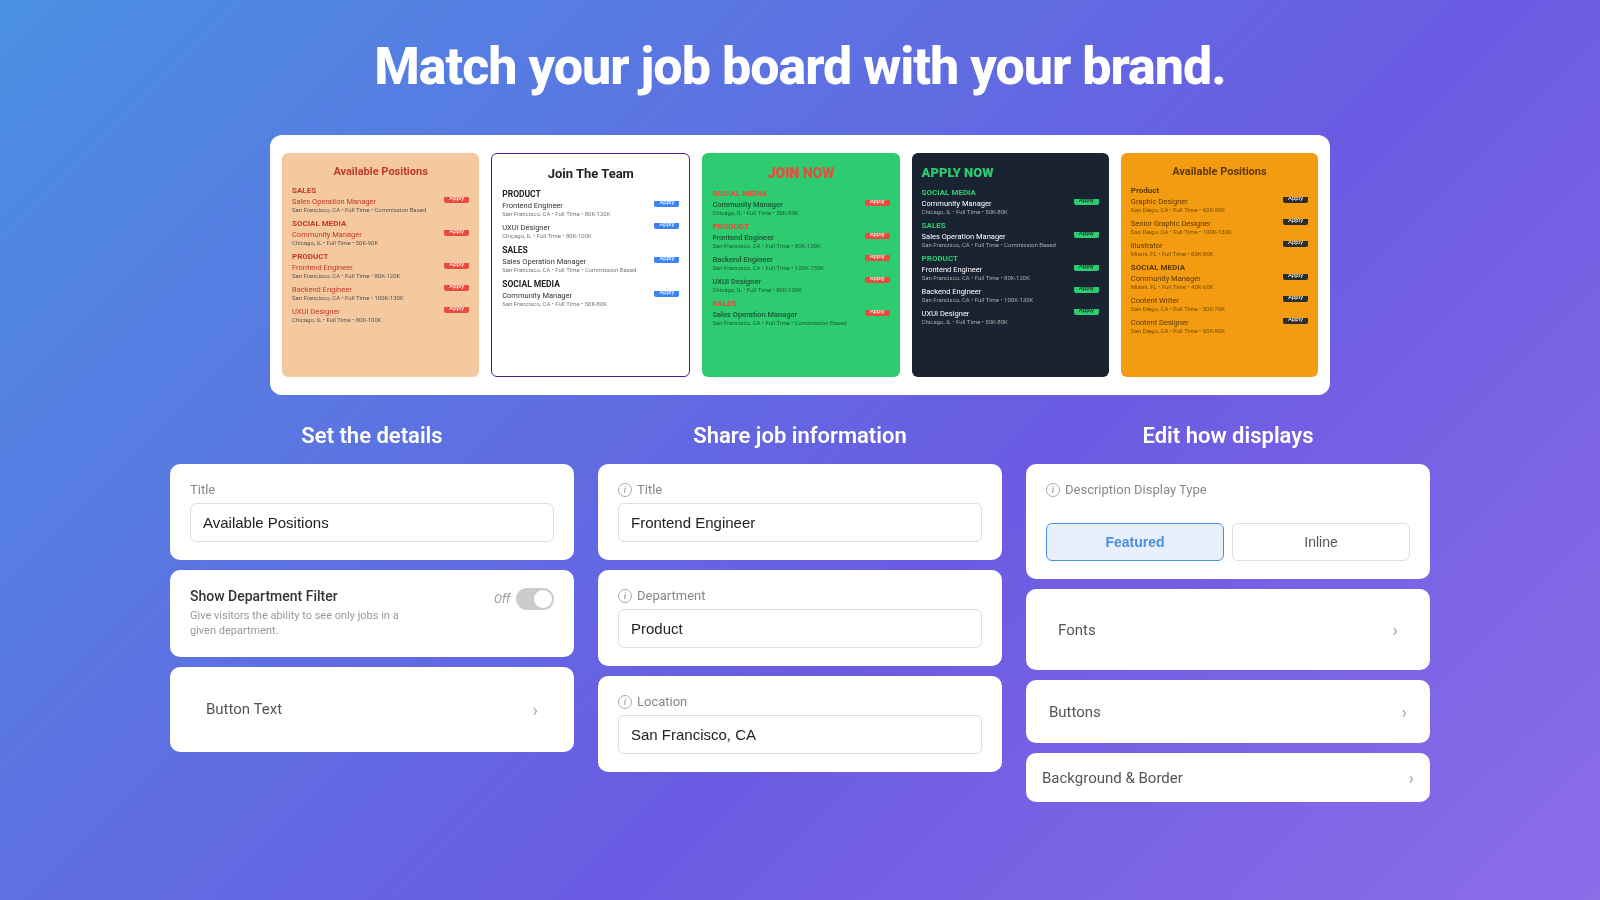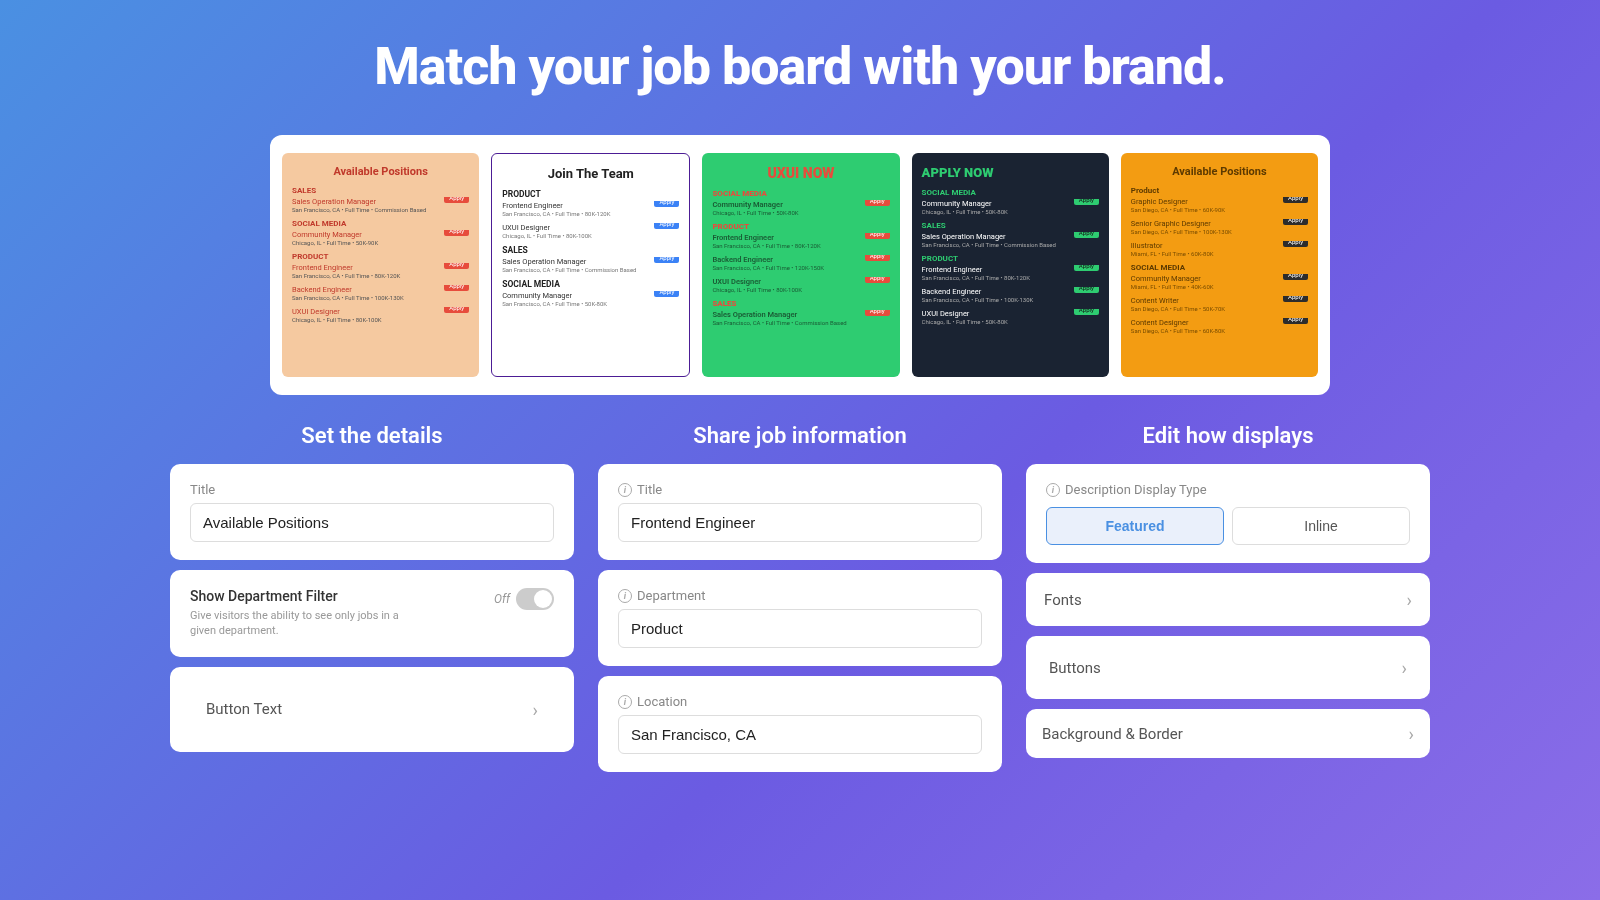--- a/index.html
+++ b/index.html
@@ -186,21 +186,21 @@
     }
     .chevron-icon {
       color: #aaa;
       font-size: 18px;
     }
 
     
     .desc-type-row {
       display: flex;
       gap: 8px;
-      margin-top: 10px;
+      margin-top: 26px;
     }
     .desc-btn {
       flex: 1;
       padding: 10px;
       border-radius: 6px;
       text-align: center;
       font-size: 14px;
       cursor: pointer;
       border: 1.5px solid #ddd;
       background: white;
@@ -297,21 +297,21 @@
     </div>
     <div class="section-label">SOCIAL MEDIA</div>
     <div class="job-row">
       <div class="job-title">Community Manager</div>
       <span class="apply-btn">Apply</span>
       <div class="job-meta">San Francisco, CA • Full Time • 50K-80K</div>
     </div>
   </div>
 
   <div class="preview-card card-3">
-    <div class="card-title">UXUI NOW</div>
+    <div class="card-title">JOIN NOW</div>
     <div class="section-label">SOCIAL MEDIA</div>
     <div class="job-row">
       <div class="job-title">Community Manager</div>
       <span class="apply-btn">Apply</span>
       <div class="job-meta">Chicago, IL • Full Time • 50K-80K</div>
     </div>
     <div class="section-label">PRODUCT</div>
     <div class="job-row">
       <div class="job-title">Frontend Engineer</div>
       <span class="apply-btn">Apply</span>
@@ -471,21 +471,21 @@
       <div class="field-label-with-icon">
         <span class="info-icon">i</span>
         <span>Description Display Type</span>
       </div>
       <div class="desc-type-row">
         <button class="desc-btn active">Featured</button>
         <button class="desc-btn">Inline</button>
       </div>
     </div>
 
-    <div class="card-box" style="padding:2px;">
+    <div class="card-box" style="padding:16px;">
       <div class="nav-row">
         <span class="nav-row-label">Fonts</span>
         <span class="chevron-icon">›</span>
       </div>
     </div>
 
     <div class="card-box" style="padding:7px; margin-top:8px;">
       <div class="nav-row">
         <span class="nav-row-label">Buttons</span>
         <span class="chevron-icon">›</span>

